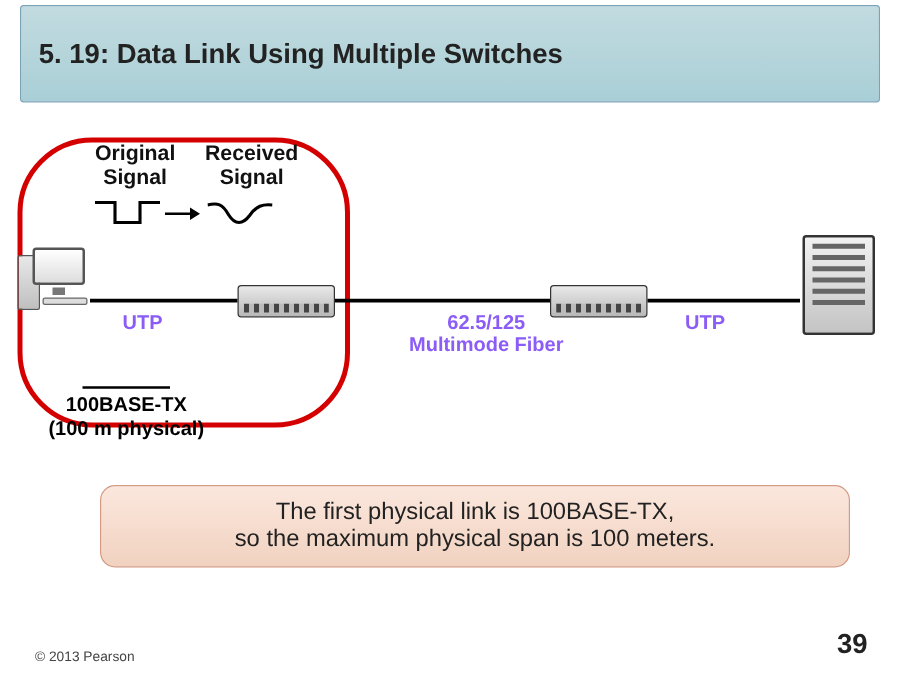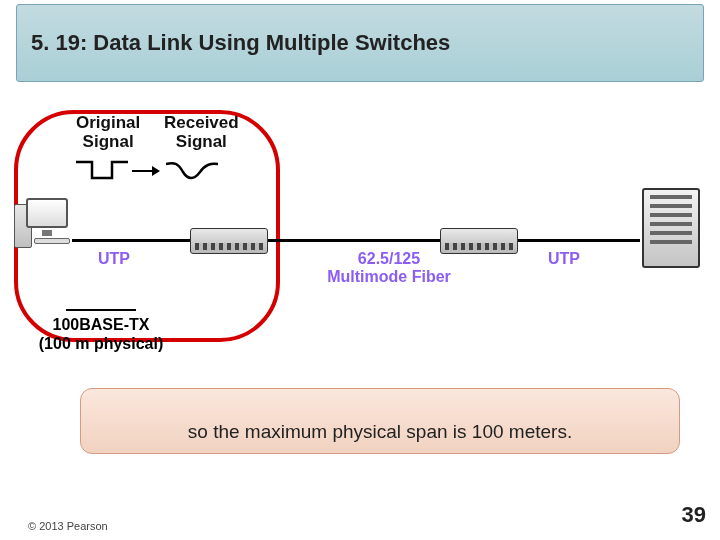--- a/index.html
+++ b/index.html
@@ -175,21 +175,21 @@
   }
 
   .copyright {
     position:absolute;
     left: 28px; bottom: 8px;
     font: 11px Arial, sans-serif;
     color: #444;
   }
   .pagenum {
     position:absolute;
-    right: 14px; bottom: 12px;
+    right: 26px; bottom: 12px;
     font: 600 22px Arial, sans-serif;
     color: #222;
   }
 </style>
 </head>
 <body>
 
 <div class="title-box">5. 19: Data Link Using Multiple Switches</div>
 
 <div class="diagram">
@@ -246,18 +246,18 @@
   <div class="link-label ll-utp2">UTP</div>
 
   <div class="base-label">
     <div class="hr"></div>
     <span>100BASE-TX</span><br>
     <span>(100 m physical)</span>
   </div>
 </div>
 
 <div class="callout">
-  <br>
+  <span>The first physical link is 100BASE-TX,</span><br>
   <span>so the maximum physical span is 100 meters.</span>
 </div>
 
 <div class="copyright">© 2013 Pearson</div>
 <div class="pagenum">39</div>
 
 </body></html>

